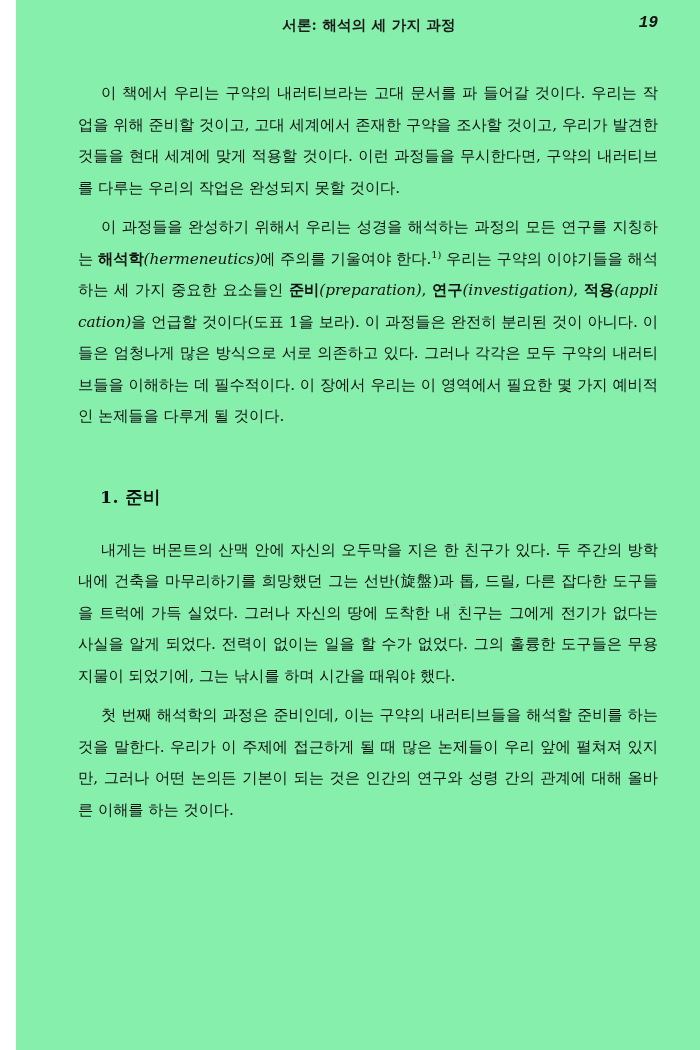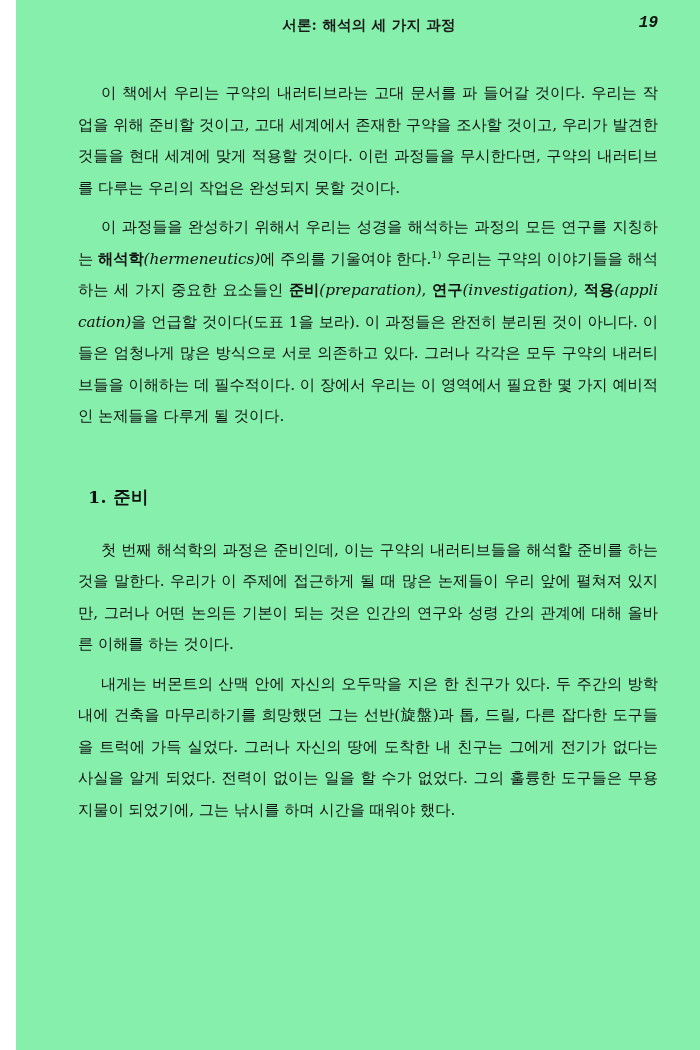--- a/index.html
+++ b/index.html
@@ -64,21 +64,21 @@
     text-indent: 23px;
     letter-spacing: -0.1px;
     word-break: break-all;
   }
   p.para + p.para {
     margin-top: 8px;
   }
   .section-heading {
     font-size: 17.5px;
     font-weight: 700;
-    margin: 52px 0 26px 10px;
+    margin: 52px 0 26px 22px;
     letter-spacing: 0.3px;
   }
   .b { font-weight: 700; }
   .i { font-style: italic; }
   .sup {
     font-size: 10px;
     vertical-align: super;
     line-height: 0;
   }
   .small-mark {
@@ -102,21 +102,21 @@
 
   <div class="content">
 
 
     <p class="para">이 책에서 우리는 구약의 내러티브라는 고대 문서를 파 들어갈 것이다. 우리는 작업을 위해 준비할 것이고, 고대 세계에서 존재한 구약을 조사할 것이고, 우리가 발견한 것들을 현대 세계에 맞게 적용할 것이다. 이런 과정들을 무시한다면, 구약의 내러티브를 다루는 우리의 작업은 완성되지 못할 것이다.</p>
 
     <p class="para"><span>이 과정들을 완성하기 위해서 우리는 성경을 해석하는 과정의 모든 연구를 지칭하는 </span><span class="b">해석학</span><span class="i">(hermeneutics)</span><span>에 주의를 기울여야 한다.</span><span class="sup">1)</span><span> 우리는 구약의 이야기들을 해석하는 세 가지 중요한 요소들인 </span><span class="b">준비</span><span class="i">(preparation)</span><span>, </span><span class="b">연구</span><span class="i">(investigation)</span><span>, </span><span class="b">적용</span><span class="i">(application)</span><span>을 언급할 것이다(도표 1을 보라). 이 과정들은 완전히 분리된 것이 아니다. 이들은 엄청나게 많은 방식으로 서로 의존하고 있다. 그러나 각각은 모두 구약의 내러티브들을 이해하는 데 필수적이다. 이 장에서 우리는 이 영역에서 필요한 몇 가지 예비적인 논제들을 다루게 될 것이다.</span></p>
 
     <h2 class="section-heading">1. 준비</h2>
 
+    <p class="para">내게는 버몬트의 산맥 안에 자신의 오두막을 지은 한 친구가 있다. 두 주간의 방학 내에 건축을 마무리하기를 희망했던 그는 선반(旋盤)과 톱, 드릴, 다른 잡다한 도구들을 트럭에 가득 실었다. 그러나 자신의 땅에 도착한 내 친구는 그에게 전기가 없다는 사실을 알게 되었다. 전력이 없이는 일을 할 수가 없었다. 그의 훌륭한 도구들은 무용지물이 되었기에, 그는 낚시를 하며 시간을 때워야 했다.</p>
+
     <p class="para">첫 번째 해석학의 과정은 준비인데, 이는 구약의 내러티브들을 해석할 준비를 하는 것을 말한다. 우리가 이 주제에 접근하게 될 때 많은 논제들이 우리 앞에 펼쳐져 있지만, 그러나 어떤 논의든 기본이 되는 것은 인간의 연구와 성령 간의 관계에 대해 올바른 이해를 하는 것이다.</p>
-
-    <p class="para">내게는 버몬트의 산맥 안에 자신의 오두막을 지은 한 친구가 있다. 두 주간의 방학 내에 건축을 마무리하기를 희망했던 그는 선반(旋盤)과 톱, 드릴, 다른 잡다한 도구들을 트럭에 가득 실었다. 그러나 자신의 땅에 도착한 내 친구는 그에게 전기가 없다는 사실을 알게 되었다. 전력이 없이는 일을 할 수가 없었다. 그의 훌륭한 도구들은 무용지물이 되었기에, 그는 낚시를 하며 시간을 때워야 했다.</p>
 
   </div>
 
   <div class="small-mark"></div>
 
 </div>
 
 </body></html>

